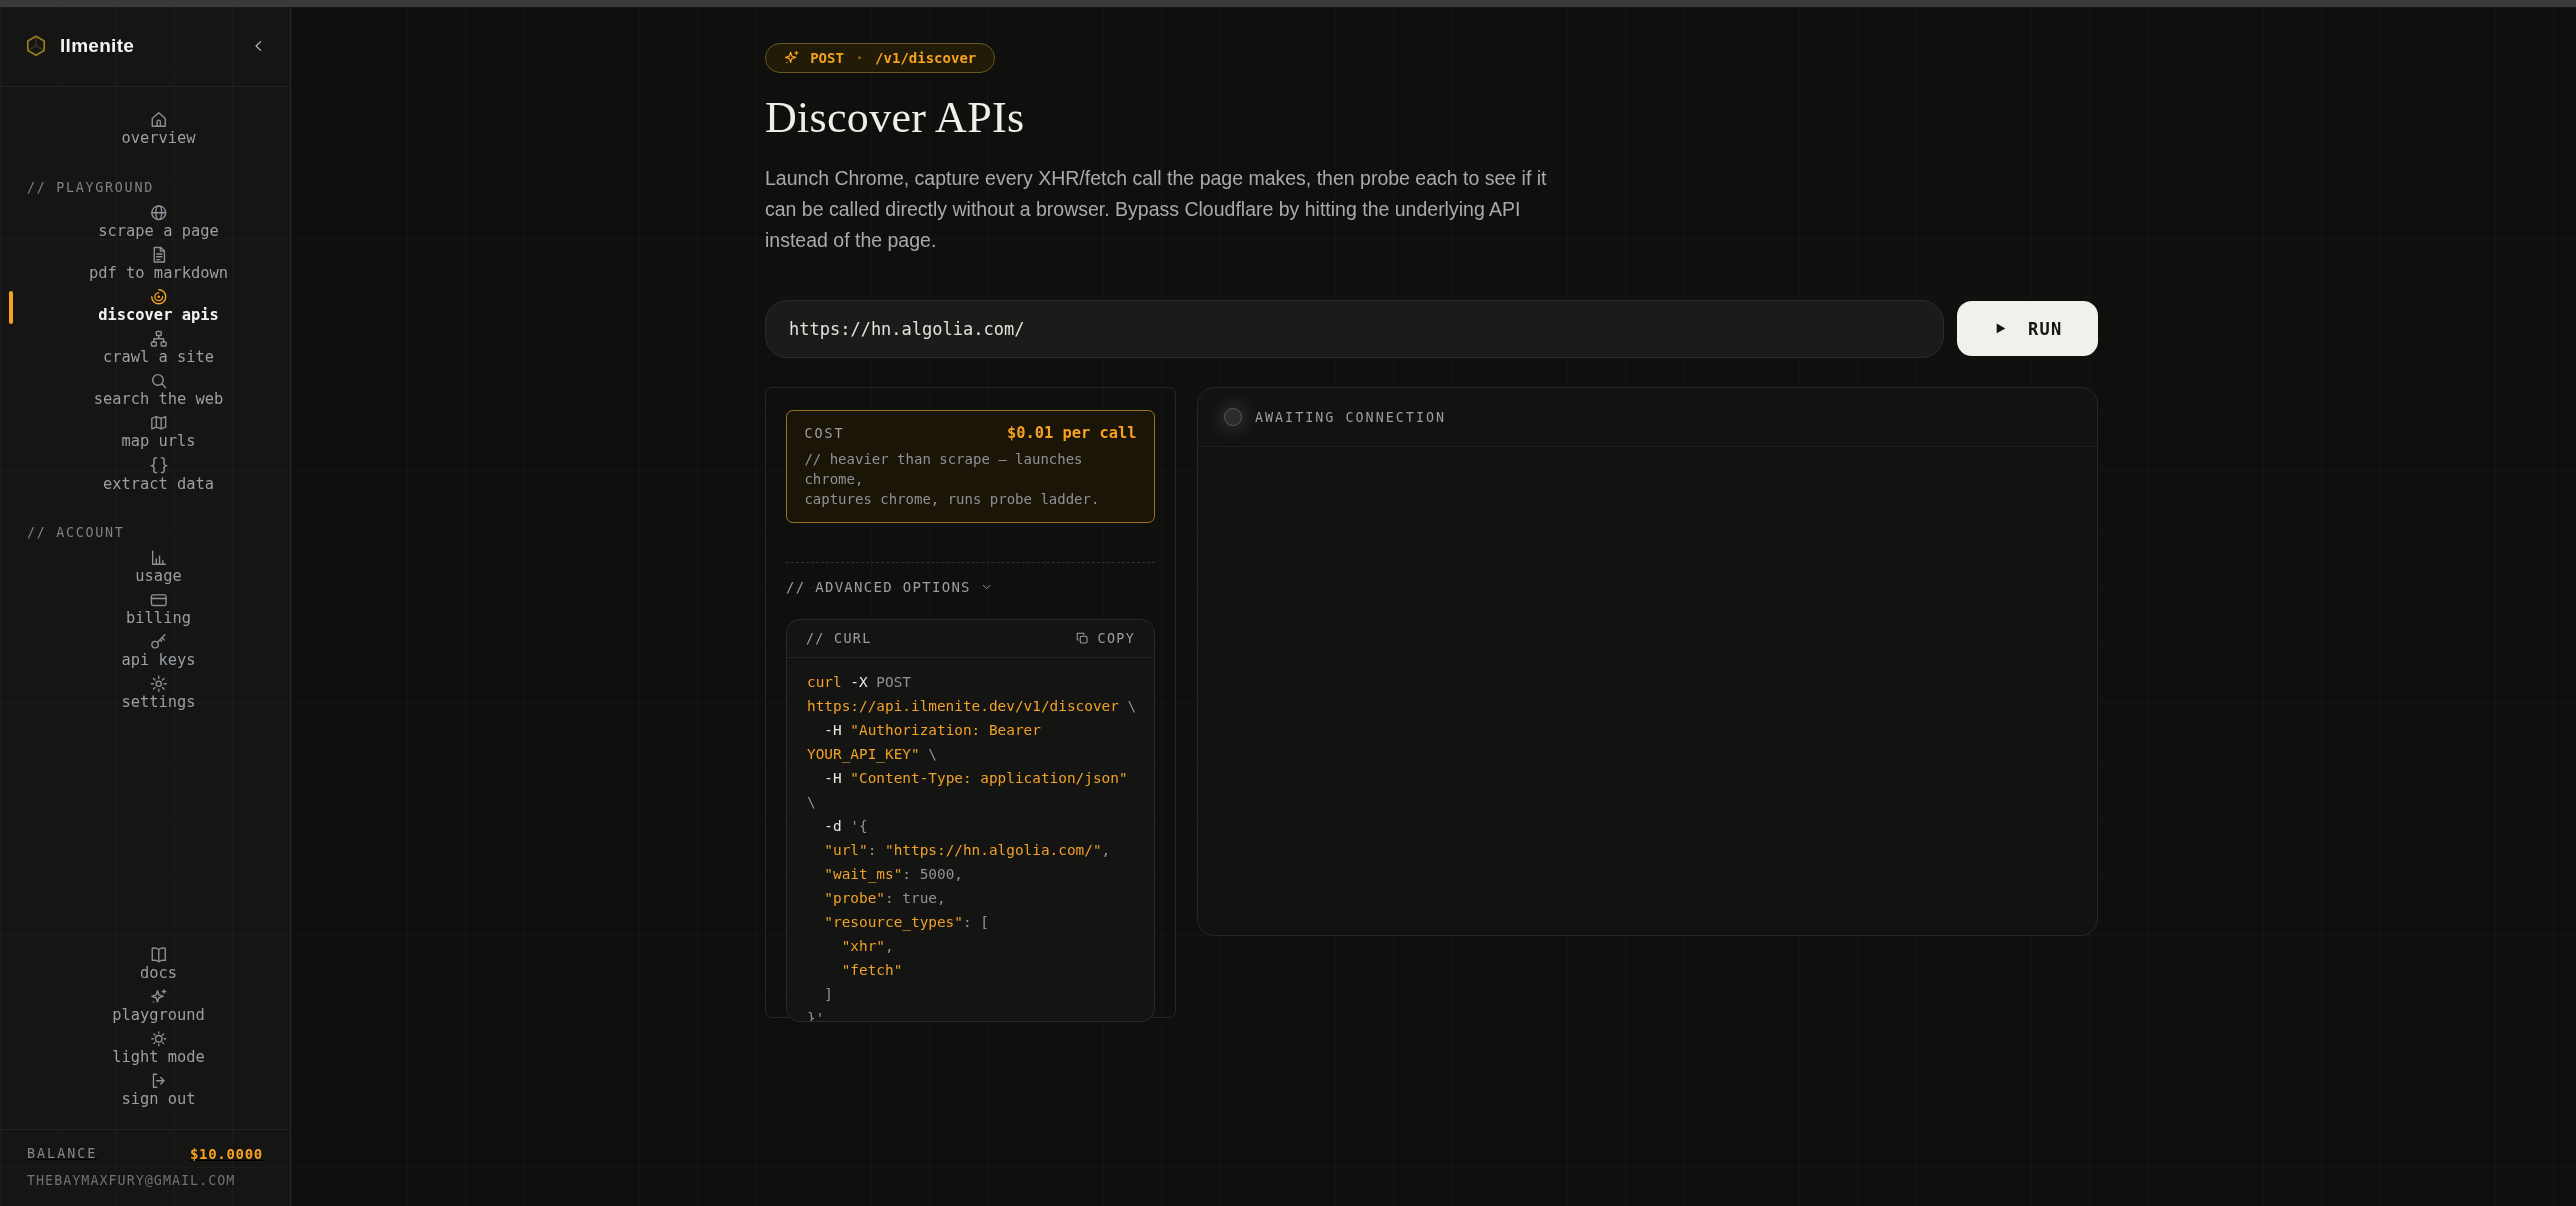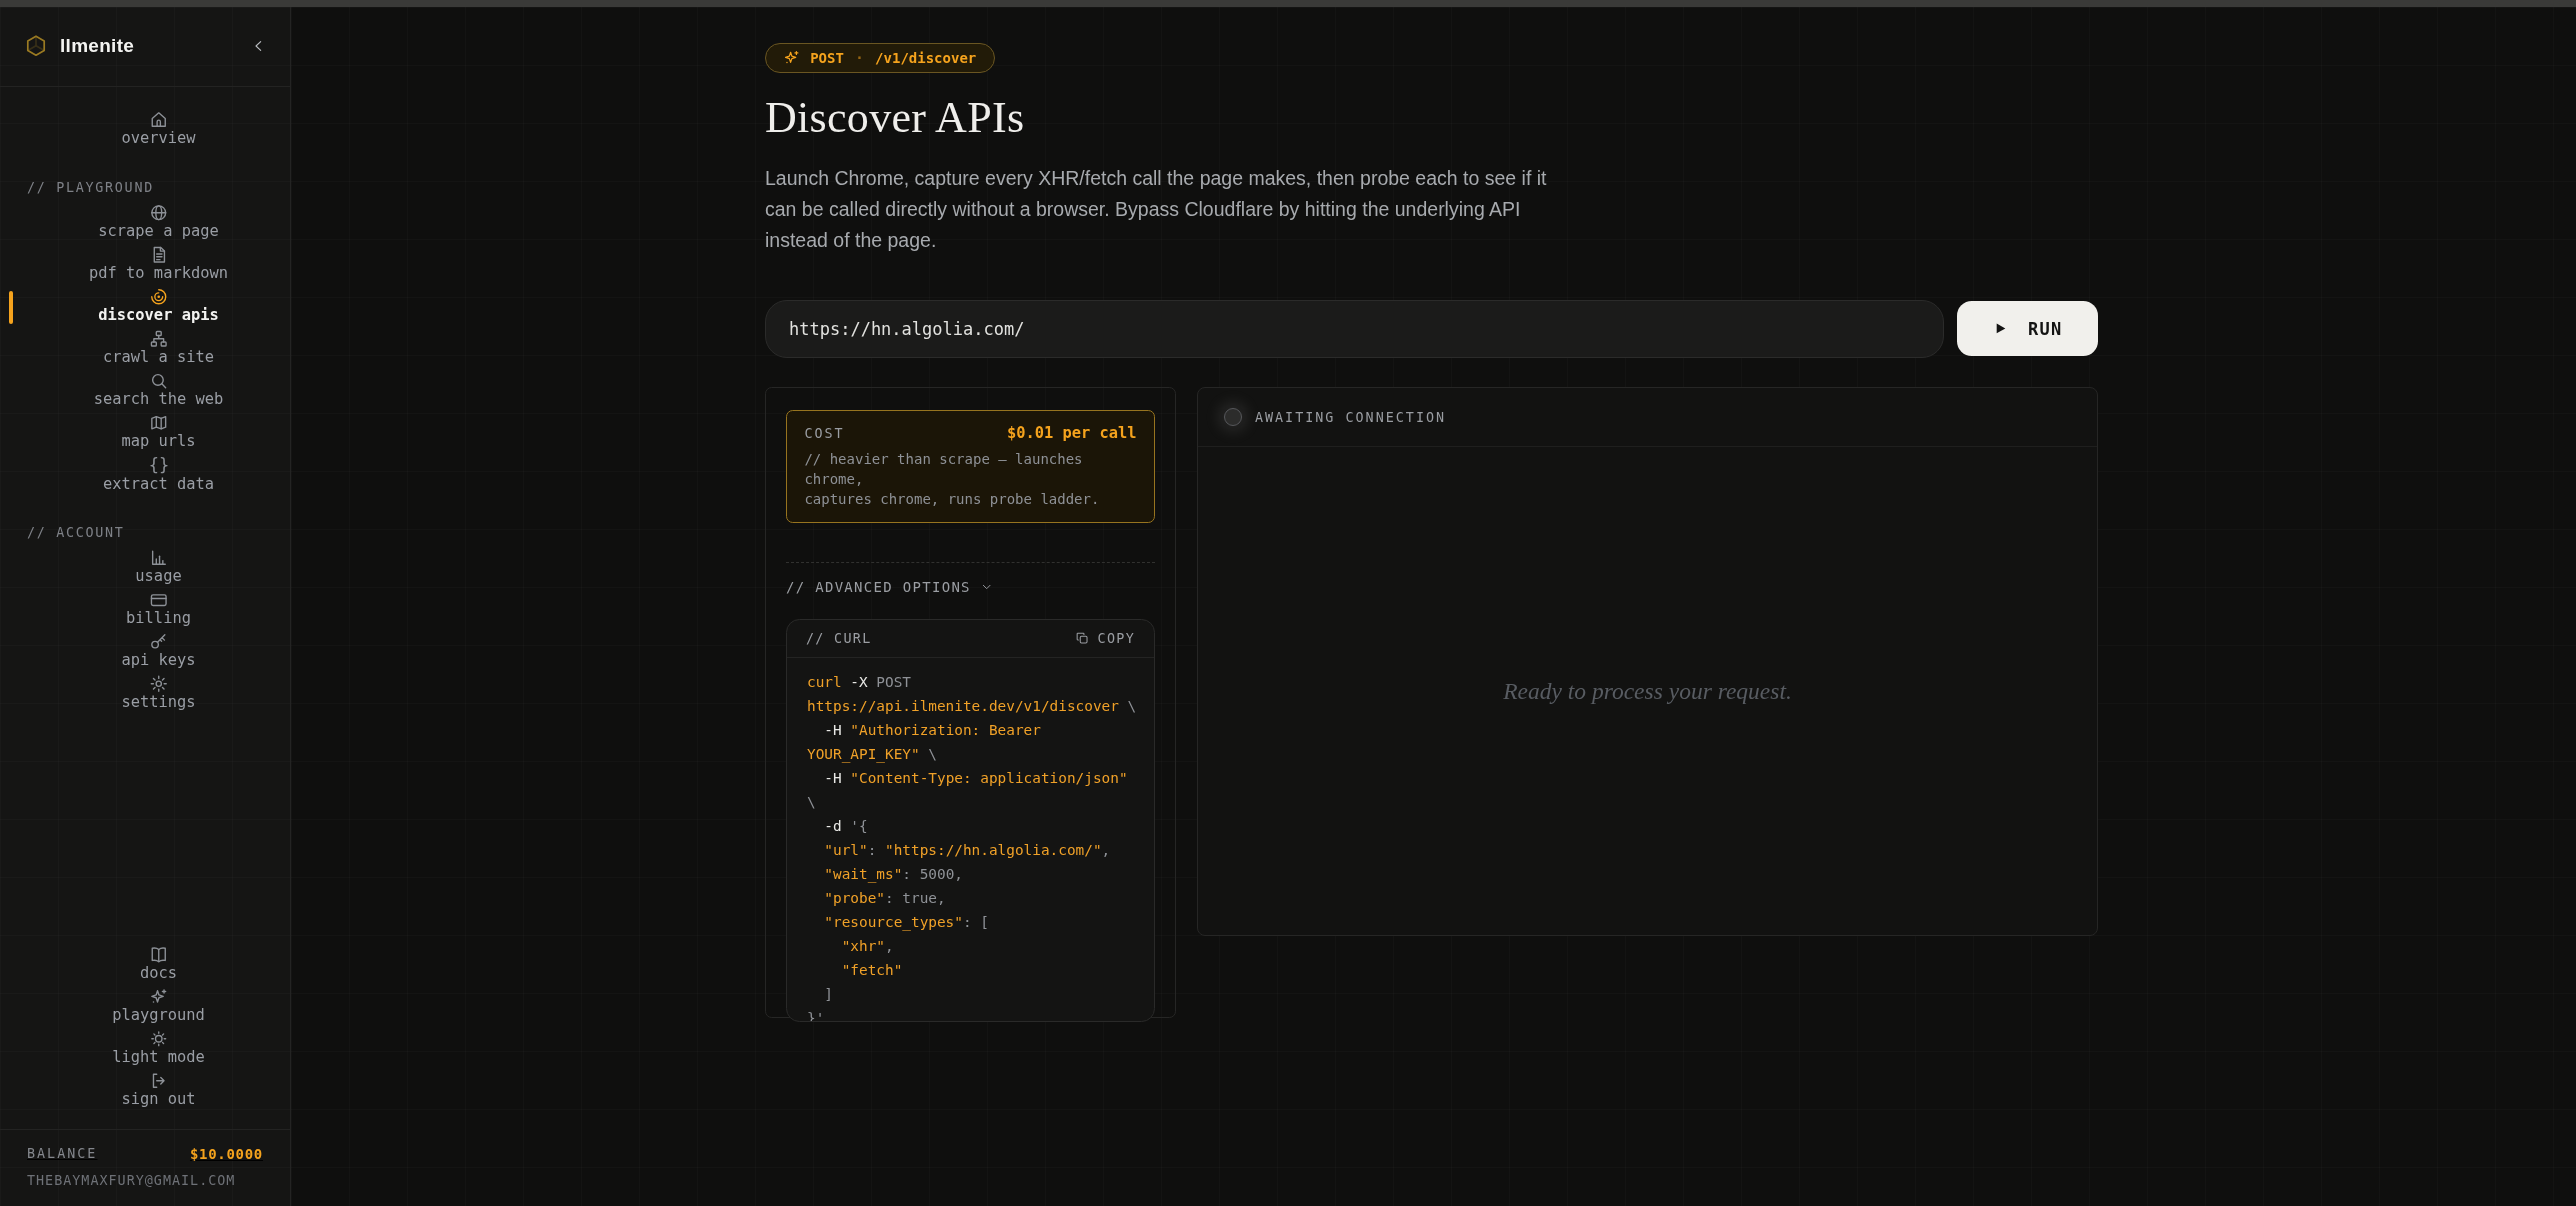--- a/index.html
+++ b/index.html
@@ -77,21 +77,21 @@
                border-bottom:0.7px solid #242423; font-size:13.4px; letter-spacing:1.3px; color:#9b9ea3; }
   .copy-btn { display:flex; align-items:center; gap:8px; background:none; border:none; cursor:pointer;
               color:#9b9ea3; font-family:"DejaVu Sans Mono", monospace; font-size:13.4px; letter-spacing:1.3px; }
   .copy-btn svg { width:14.8px; height:14.8px; }
   .curl-code { padding:12px 20px; font-size:14.4px; line-height:24px; }
   .code-line { white-space:pre; }
   .c-o { color:#f0a128; }
   .c-w { color:#e9e9e6; }
   .c-g { color:#8f9297; }
 
-  .right-panel { width:901px; height:549px; border:0.7px solid #262625; border-radius:8px; background:#121211;
+  .right-panel { width:901px; height:549px; border:0.7px solid #262625; border-radius:17px; background:#121211;
                  display:flex; flex-direction:column; }
   .rp-head { height:59px; flex:none; display:flex; align-items:center; gap:13.4px; padding:0 25.5px; border-bottom:0.7px solid #1f1f1e; }
   .indicator { width:18px; height:18px; border-radius:50%; background:#2c2c2b; border:1.3px solid #56575b;
                box-shadow:0 0 16px 4.7px rgba(220,220,220,0.13); flex:none; }
   .rp-status { font-size:13.4px; letter-spacing:2px; color:#9a9da2; }
   .rp-body { flex:1; display:flex; align-items:center; justify-content:center; }
   .rp-message { font-family:"Liberation Serif", serif; font-style:italic; font-size:23.5px; color:#585c62; }
 
   svg.ic { fill:none; stroke:currentColor; stroke-width:1.7; stroke-linecap:round; stroke-linejoin:round; }
 </style>
@@ -340,22 +340,19 @@
                 <div class="code-line"><span class="c-g">}'</span></div>
               </div>
           </div>
         </section>
 
         <section class="right-panel">
           <div class="rp-head">
             <span class="indicator"></span>
             <span class="rp-status">AWAITING CONNECTION</span>
           </div>
-          <div class="rp-body">
-            <span class="rp-message">Ready to process your request.</span>
-          </div>
         </section>
 
       </div>
     </main>
   </div>
 </div>
 
 
 </body></html>

